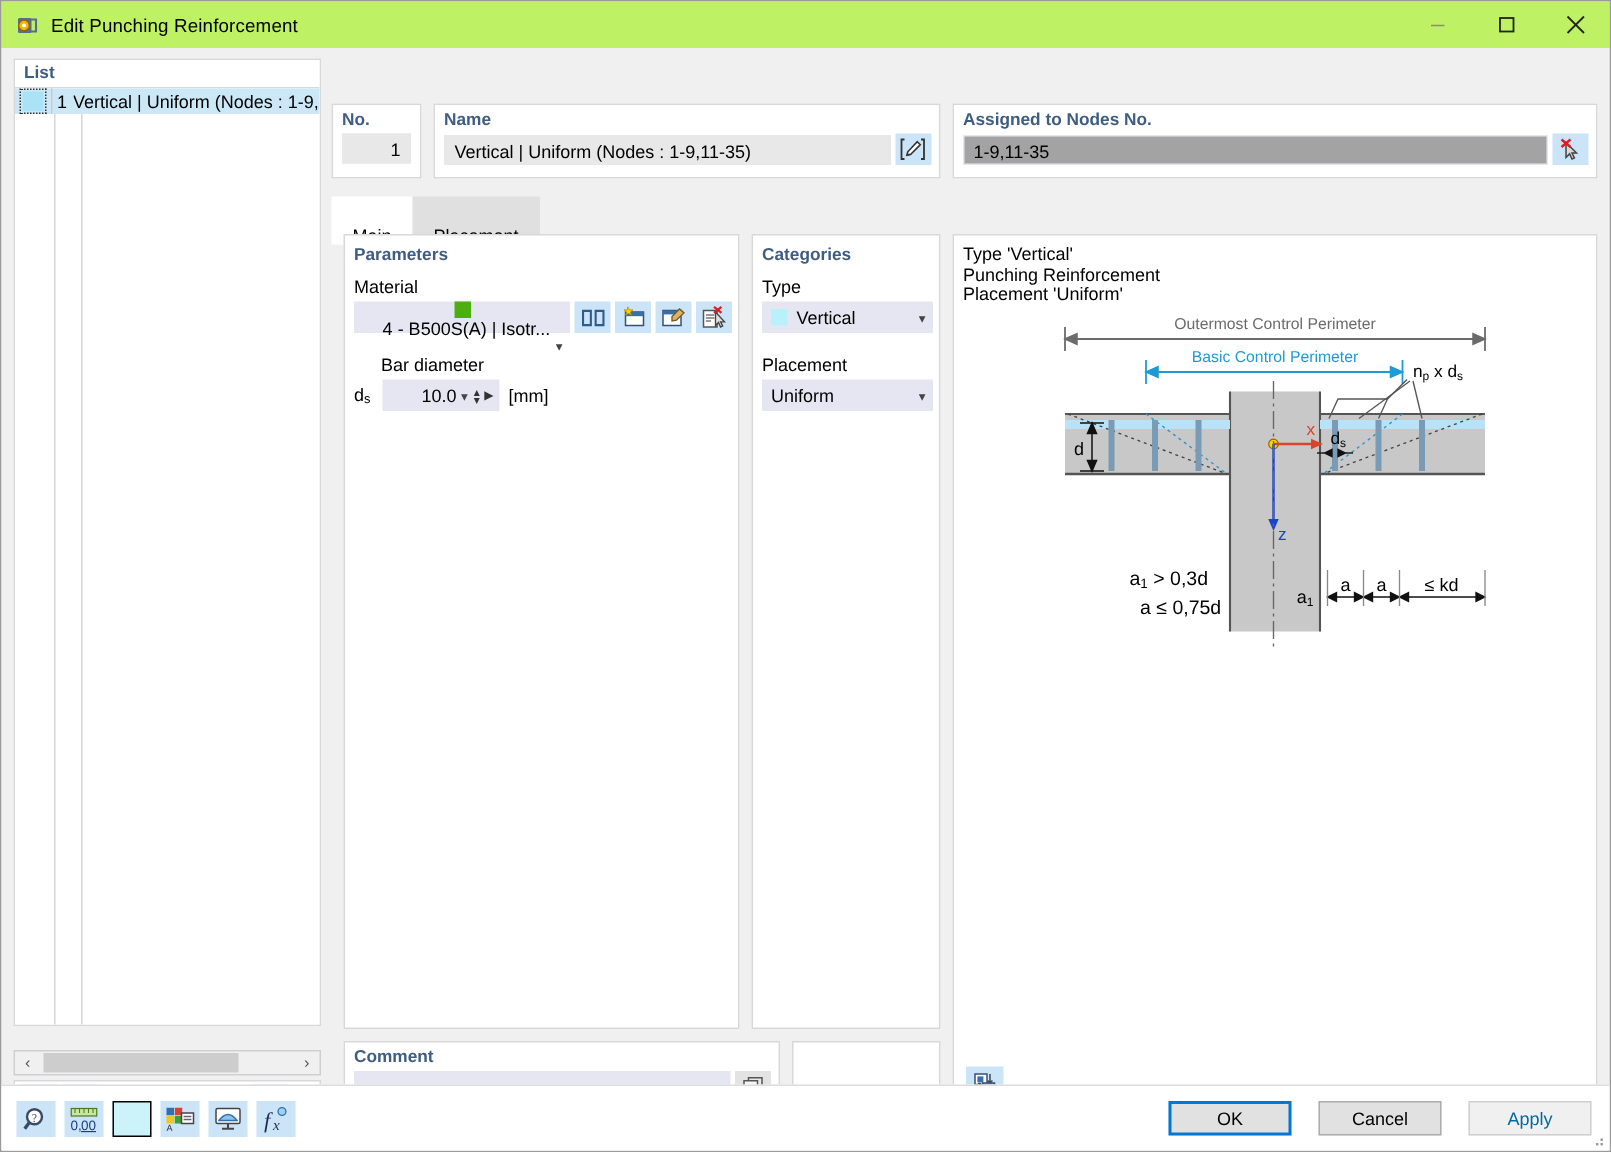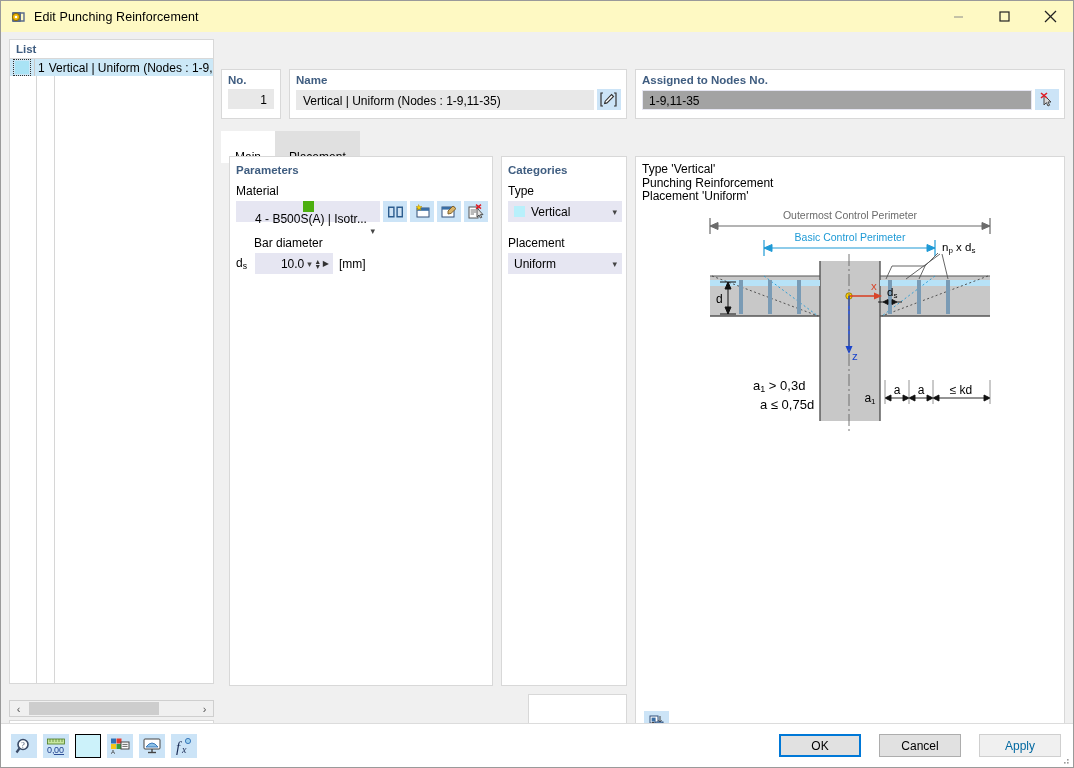--- a/index.html
+++ b/index.html
@@ -14,21 +14,21 @@
   }
   .window {
     position: relative;
     width: 1074px; height: 768px;
     background: #f0f0f0;
     border: 1px solid #9a9a9a;
   }
   
   .titlebar {
     position: absolute; left: 0; top: 0; width: 1072px; height: 31px;
-    background: #fef9c3;
+    background: #bef264;
     display: flex; align-items: center; text-align: center;
   }
   .title-icon {
     width: 16px; height: 16px; margin-left: 9px; margin-right: 8px;
     position: relative; flex: none;
   }
   .title-text {
     font-size: 12.5px; color: #000; font-weight: normal;
     letter-spacing: 0.1px;
   }
@@ -541,20 +541,35 @@
         <svg width="18" height="16" viewBox="0 0 18 16">
           <rect x="2" y="2" width="8" height="7" fill="#fff" stroke="#33507a" stroke-width="1"></rect>
           <rect x="3.6" y="3.6" width="4" height="4" fill="#3a6ea5"></rect>
           <path d="M12 2 L12 8 M12 8 L10.4 6.3 M12 8 L13.6 6.3" stroke="#444" stroke-width="1" fill="none"></path>
           <rect x="7" y="8" width="8" height="6" fill="#7aa7d4" stroke="#33507a" stroke-width="1"></rect>
           <path d="M5 12 L5 8 M5 8 L3.6 9.6 M5 8 L6.4 9.6" stroke="#444" stroke-width="1" fill="none"></path>
         </svg>
       </div>
     </div>
 
+    <div class="panel" id="comment-panel">
+      <div class="panel-label">Comment</div>
+      <div style="display:flex;align-items:center;padding:3px 5px 0 6px;">
+        <div class="combo" style="flex:1;" placeholder="">
+          <span class="chev">▾</span>
+        </div>
+        <div class="ibtn" style="background:#e3e3e3;">
+          <svg width="17" height="15" viewBox="0 0 17 15">
+            <rect x="5" y="1.5" width="9" height="10" fill="#e8e8e8" stroke="#555" stroke-width="1"></rect>
+            <rect x="2" y="3.5" width="9" height="10" fill="#f5f5f5" stroke="#555" stroke-width="1"></rect>
+            <rect x="8" y="9" width="4" height="4" fill="#e8e8e8" stroke="#555" stroke-width="0.8"></rect>
+          </svg>
+        </div>
+      </div>
+    </div>
 
     <div class="panel" id="mini-panel"></div>
 
   </div>
 
   <div class="bottombar">
     <div class="bb-left">
       <div class="bbtn">
         <svg width="18" height="18" viewBox="0 0 18 18">
           <circle cx="8" cy="7.5" r="5" fill="#fff" stroke="#3a4a66" stroke-width="1.6"></circle>

